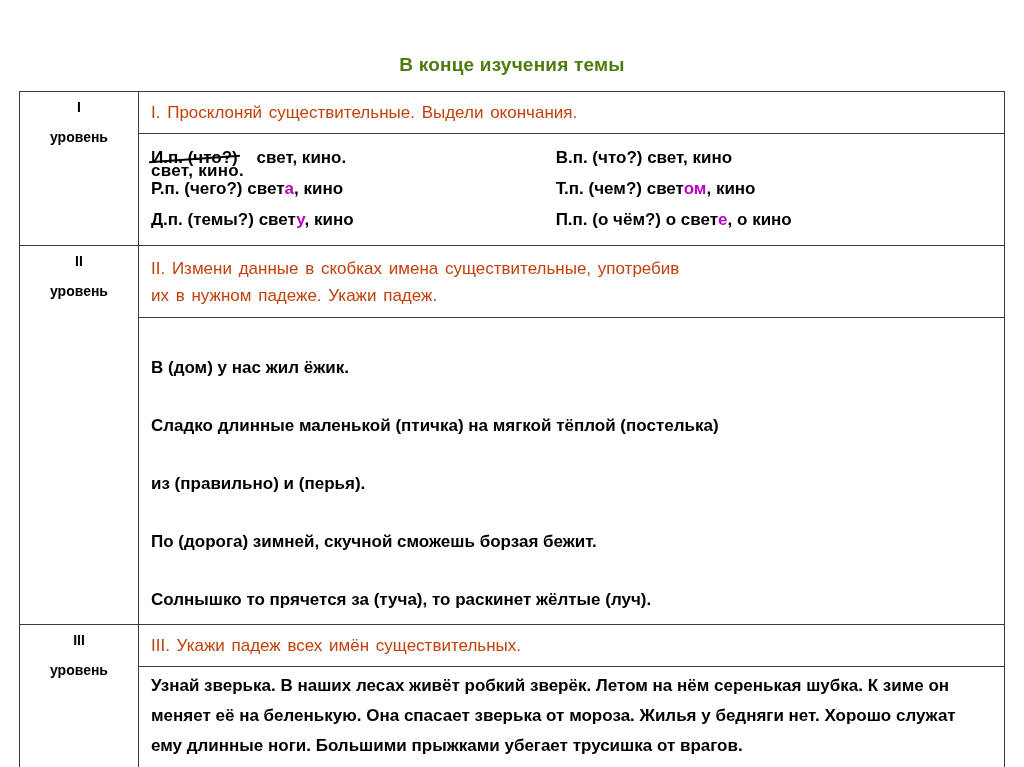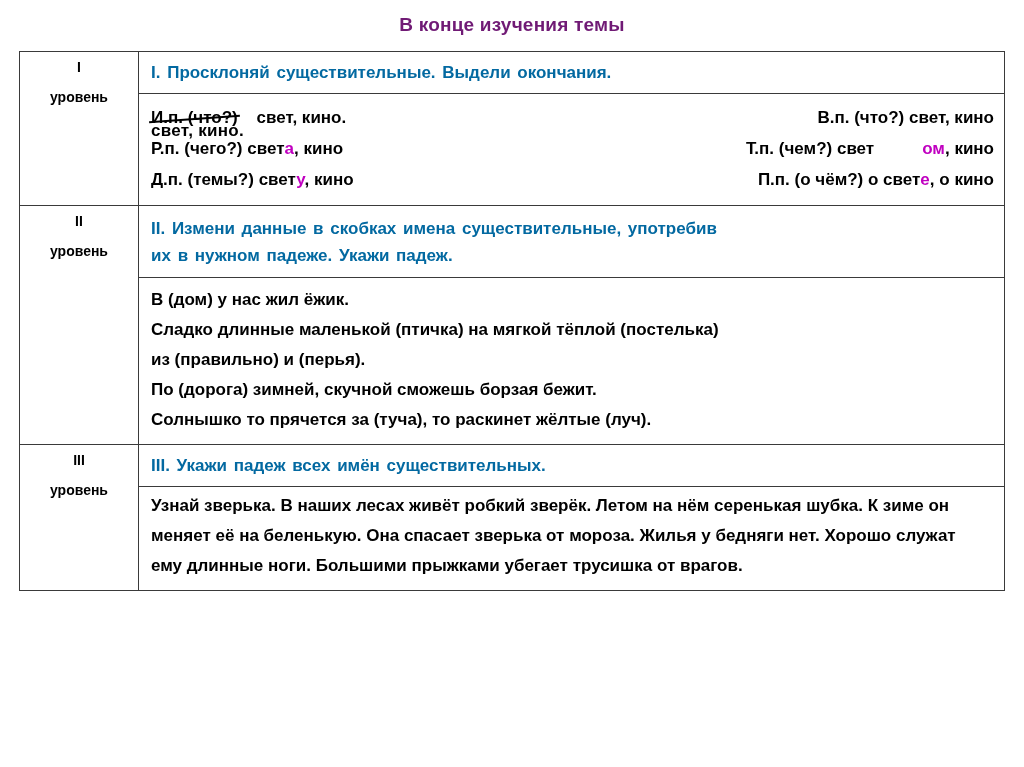--- a/index.html
+++ b/index.html
@@ -23,21 +23,22 @@
   }
   .header {
     text-align: center;
     padding-top: 12px;
   }
   .header .line {
     font-weight: bold;
     font-size: 19px;
     line-height: 26px;
     letter-spacing: 0.2px;
-    color: #701a75;
+    color: #4d7c0f;
+    margin-top: 40px;
   }
   .header .line2 {
     font-weight: bold;
     font-size: 19px;
     line-height: 28px;
     word-spacing: 4px;
     color: #000000;
   }
   table.main {
     border-collapse: collapse;
@@ -55,45 +56,45 @@
     text-align: center;
     vertical-align: middle;
     font-weight: bold;
     font-size: 14px;
     line-height: 30px;
     color: #000000;
   }
   .level-num { display: block; }
   .level-word { display: block; }
   .task-title {
-    color: #0369a1;
-    font-weight: bold;
+    color: #c2410c;
+    font-weight: normal;
     font-size: 17px;
     line-height: 24px;
     word-spacing: 2px;
     padding: 9px 10px 8px 12px;
   }
   .task-title.two-line { line-height: 27px; }
   .sub-row td { border-top: 1px solid #3a3a3a; }
   
   .decl {
     position: relative;
     padding: 8px 10px 10px 12px;
     font-size: 17px;
     line-height: 31px;
     font-weight: bold;
     color: #000000;
   }
   .decl table { border-collapse: collapse; width: 100%; table-layout: fixed; }
   .decl td { border: none !important; padding: 0; }
   .col-left { width: 48%; }
-  .col-right { width: 52%; text-align: right; }
+  .col-right { width: 52%; }
   .ending-a { color: #c000c0; }
   .ending-u { color: #c000c0; }
-  .ending-om { color: #c000c0; margin-left: 48px; }
+  .ending-om { color: #c000c0; }
   .ending-e { color: #c000c0; }
   .strike-wrap { position: relative; display: inline-block; }
   .strike-wrap .strike-line {
     position: absolute;
     left: -2px;
     right: -2px;
     top: 52%;
     height: 2px;
     background: #000000;
     transform: rotate(-4deg);
@@ -107,21 +108,21 @@
     color: #000000;
     letter-spacing: 0.3px;
   }
   .body-text {
     font-size: 17px;
     line-height: 30px;
     font-weight: bold;
     color: #000000;
     padding: 7px 10px 9px 12px;
   }
-  .body-text .ln { display: block; }
+  .body-text .ln { display: block; margin-top: 28px; }
   .centered { text-align: left; }
   .story {
     font-size: 17px;
     line-height: 30px;
     font-weight: bold;
     color: #000000;
     padding: 4px 14px 9px 12px;
   }
 </style>
 </head>

